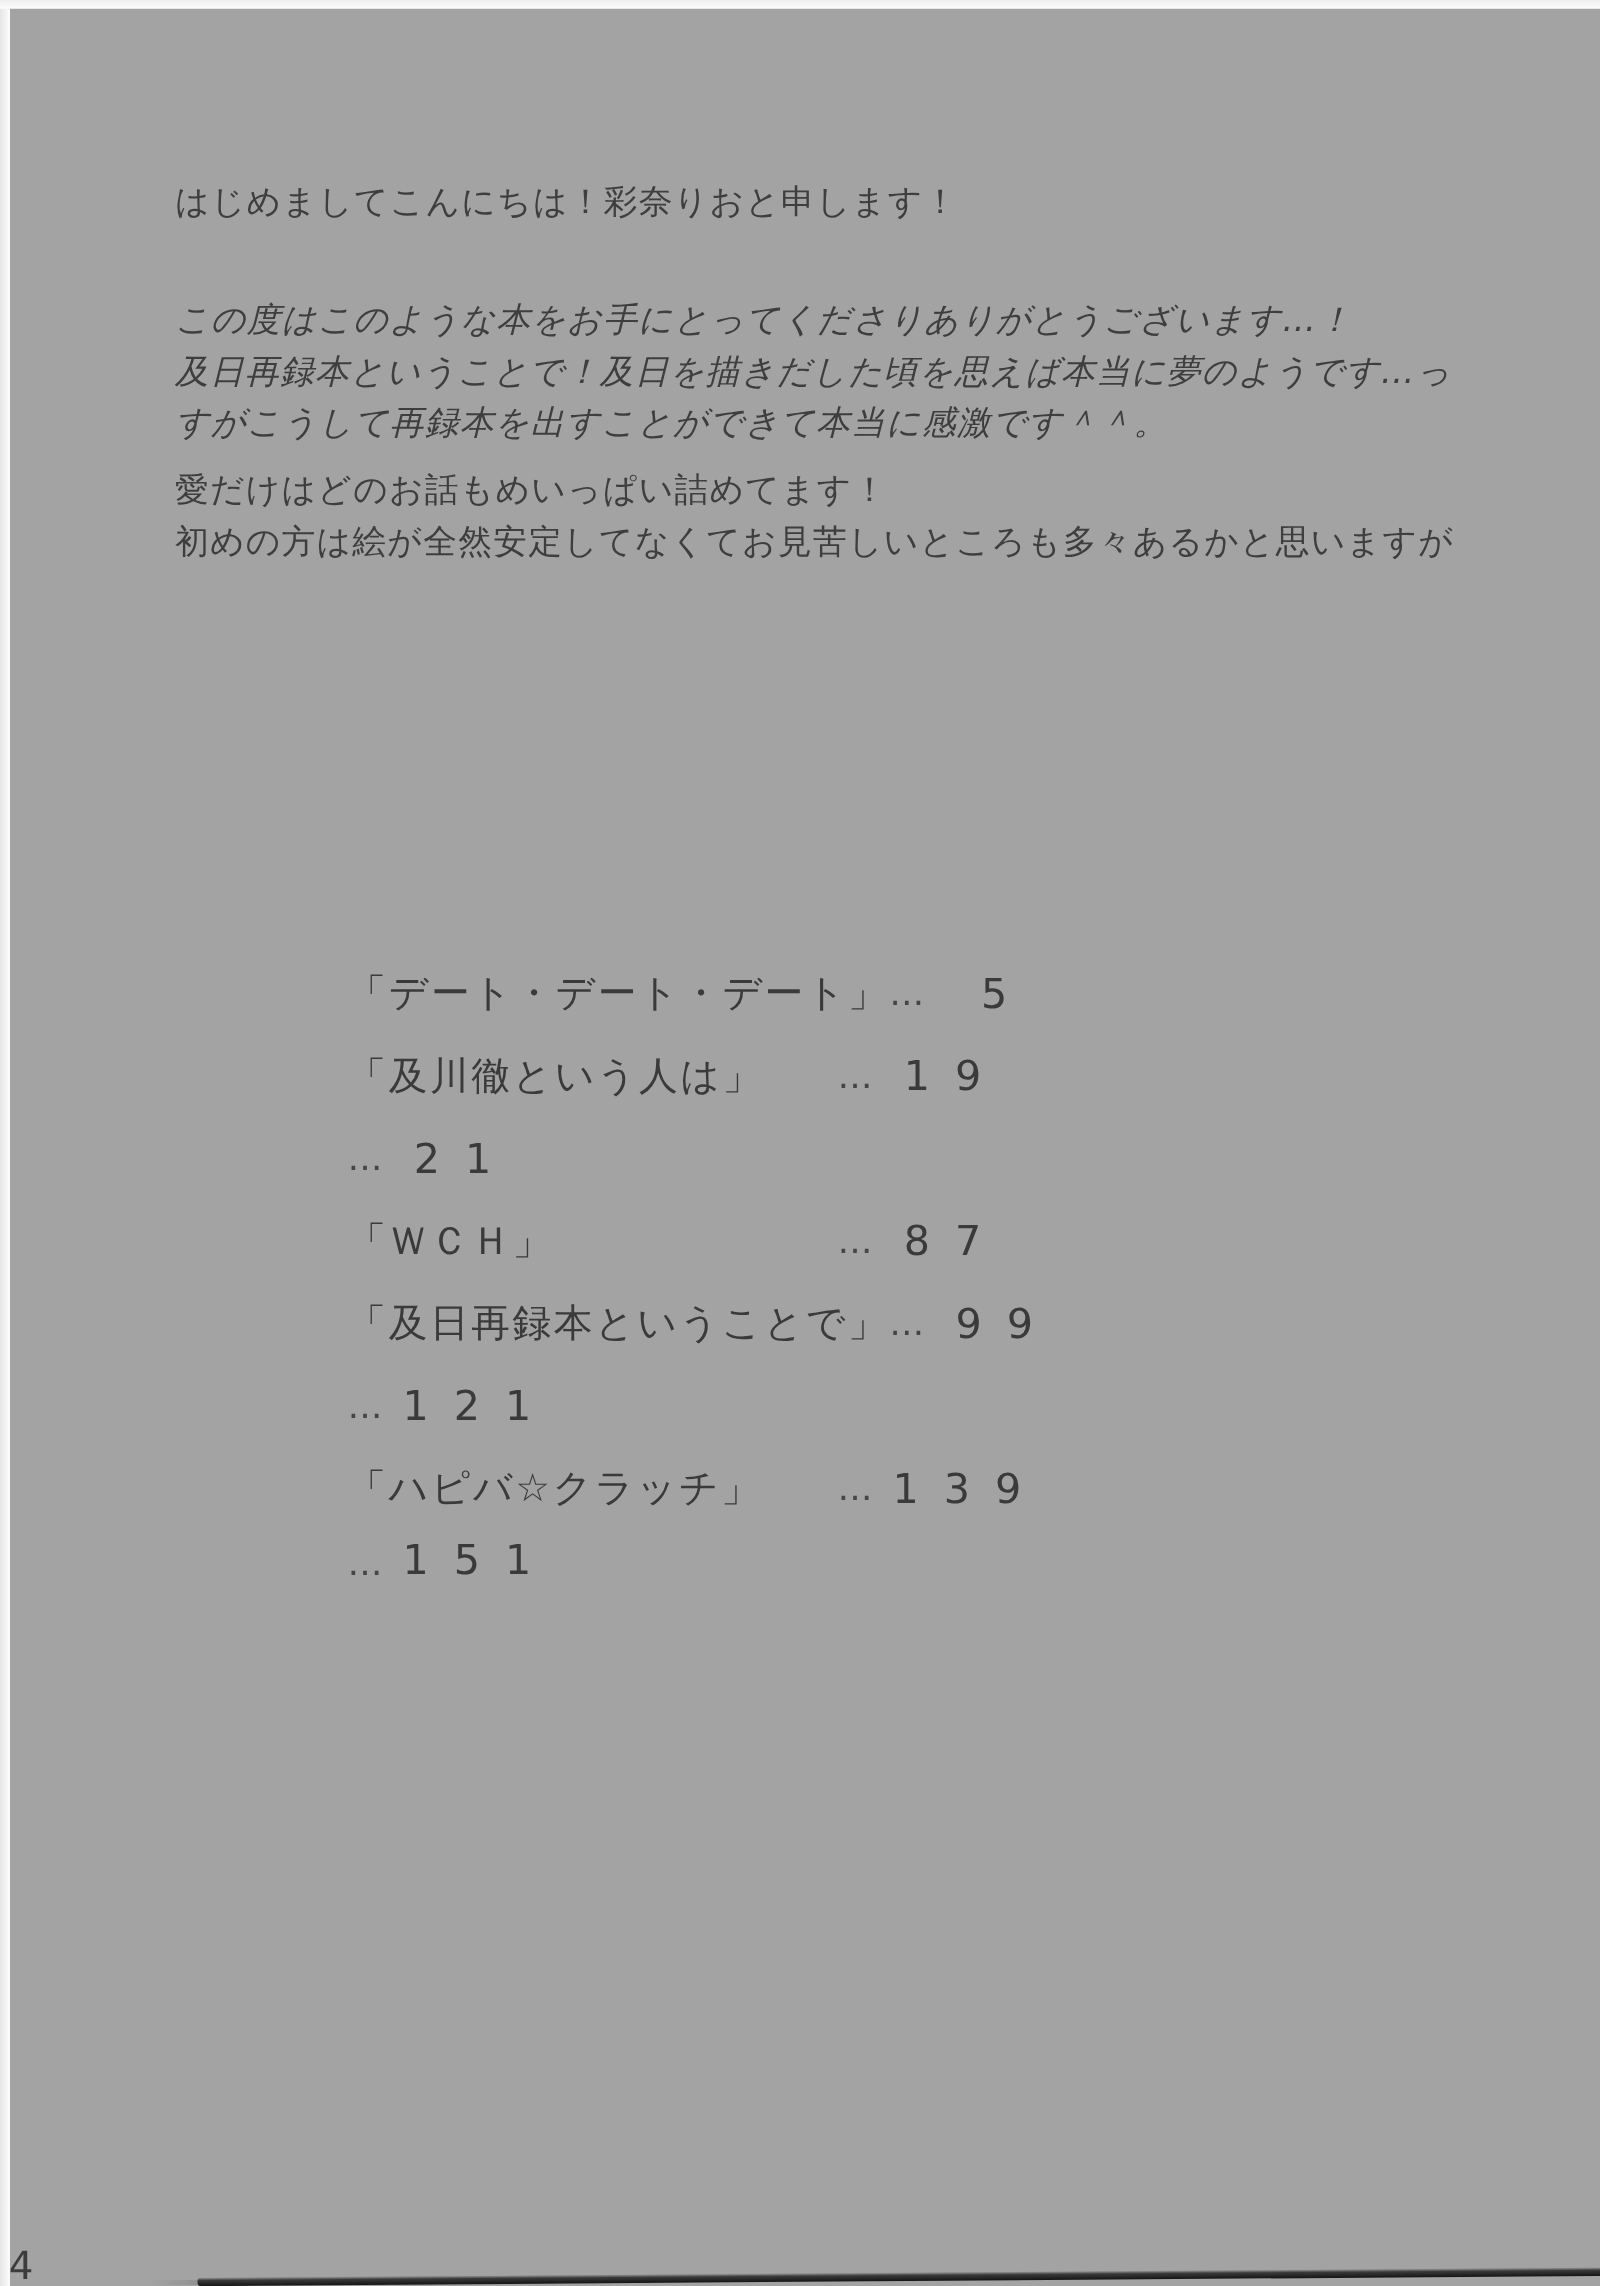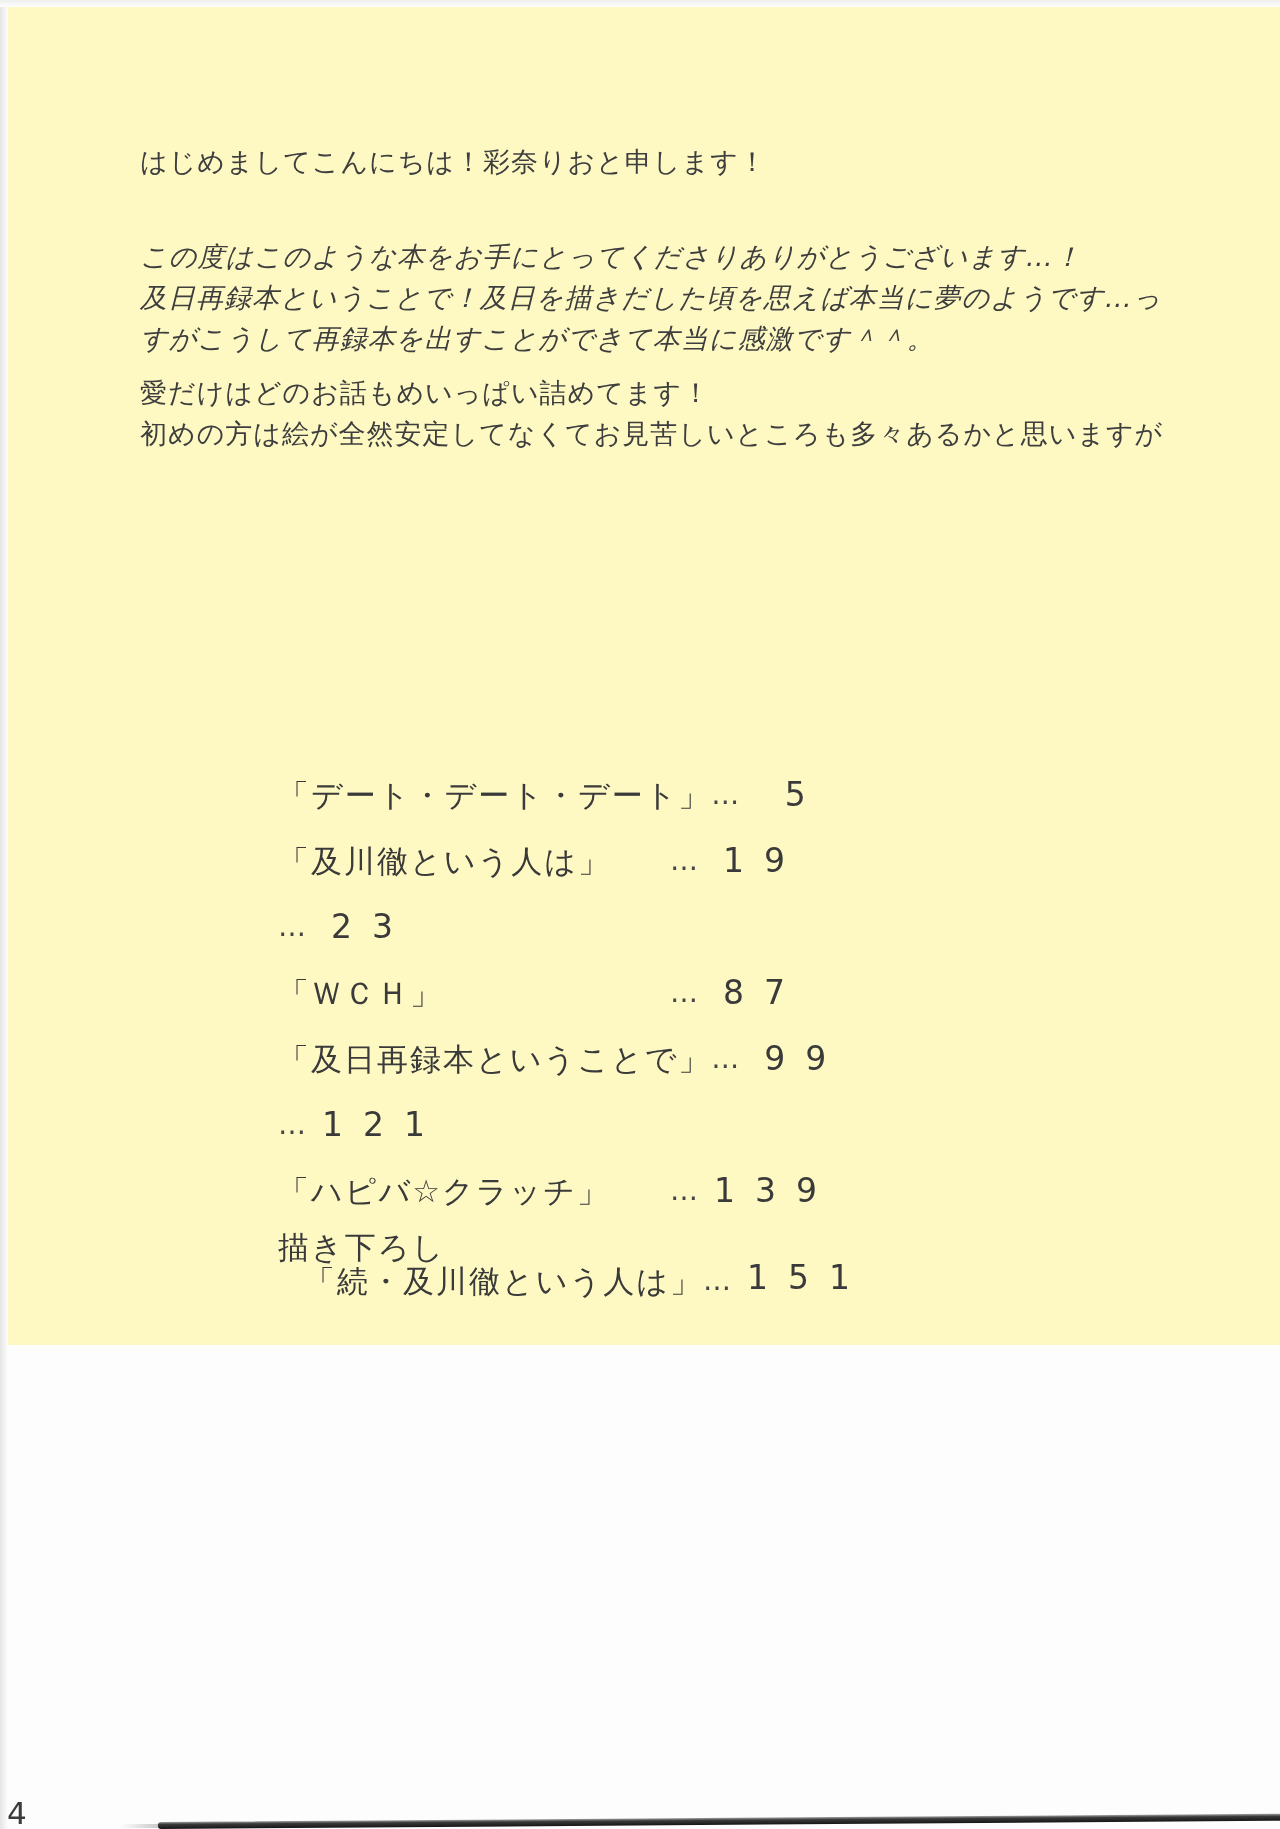--- a/index.html
+++ b/index.html
@@ -7,22 +7,22 @@
     padding: 0;
     width: 1280px;
     height: 1829px;
     background: #fdfdfd;
     overflow: hidden;
     font-family: "DejaVu Sans", sans-serif;
   }
   .page {
     position: relative;
     width: 1280px;
-    height: 1345px;
-    background: #fef9c3;
+    height: 1829px;
+    background: #a3a3a3;
   }
   
   .edge-left {
     position: absolute;
     left: 0; top: 0;
     width: 8px; height: 1829px;
     background: linear-gradient(90deg, #e6e6e6 0%, #f3f3f3 60%, #fdfdfd 100%);
   }
   .edge-top {
     position: absolute;
@@ -150,21 +150,21 @@
     </div>
 
     <div class="toc-row">
       <span class="toc-title">「及川徹という人は」</span>
       <span class="toc-dots">…</span>
       <span class="toc-page">19</span>
     </div>
 
     <div class="toc-row">
       <span class="toc-dots">…</span>
-      <span class="toc-page">23</span>
+      <span class="toc-page">21</span>
     </div>
 
     <div class="toc-row">
       <span class="toc-title">「ＷＣＨ」</span>
       <span class="toc-dots">…</span>
       <span class="toc-page">87</span>
     </div>
 
     <div class="toc-row">
       <span class="toc-title">「及日再録本ということで」</span>
@@ -177,24 +177,20 @@
       <span class="toc-page">121</span>
     </div>
 
     <div class="toc-row">
       <span class="toc-title">「ハピバ☆クラッチ」</span>
       <span class="toc-dots">…</span>
       <span class="toc-page">139</span>
     </div>
 
     <div class="toc-row toc-row-two-line">
-      <span class="toc-title">
-        <span class="toc-title-line1">描き下ろし</span><br>
-        <span class="toc-title-line2">「続・及川徹という人は」</span>
-      </span>
       <span class="toc-dots">…</span>
       <span class="toc-page">151</span>
     </div>
 
   </div>
 
   <div class="page-number">4</div>
 
   <div class="scan-bottom-fade"></div>
   <div class="scan-bottom-line"></div>

